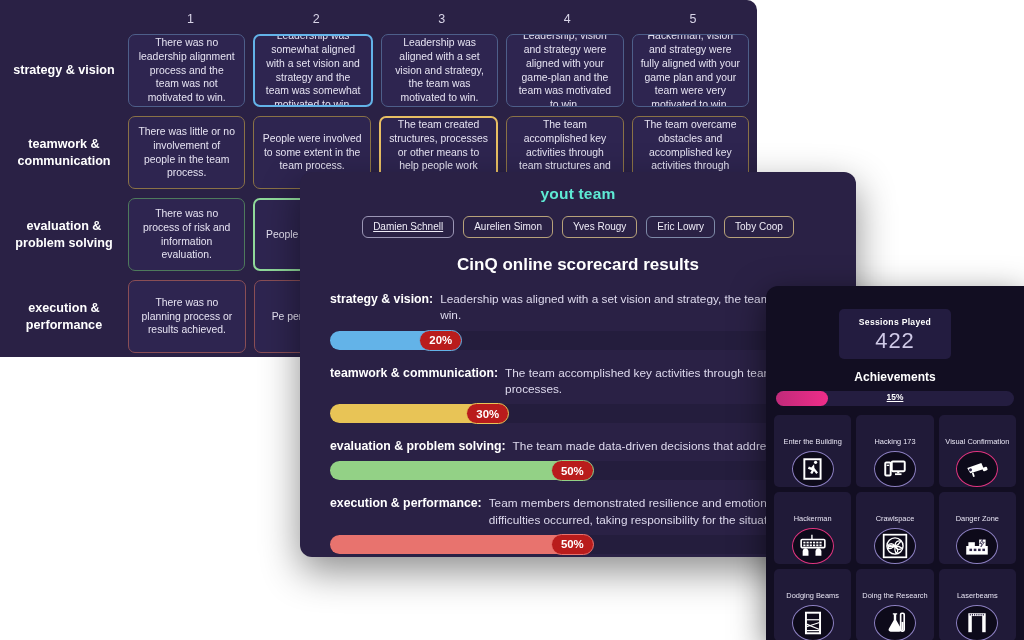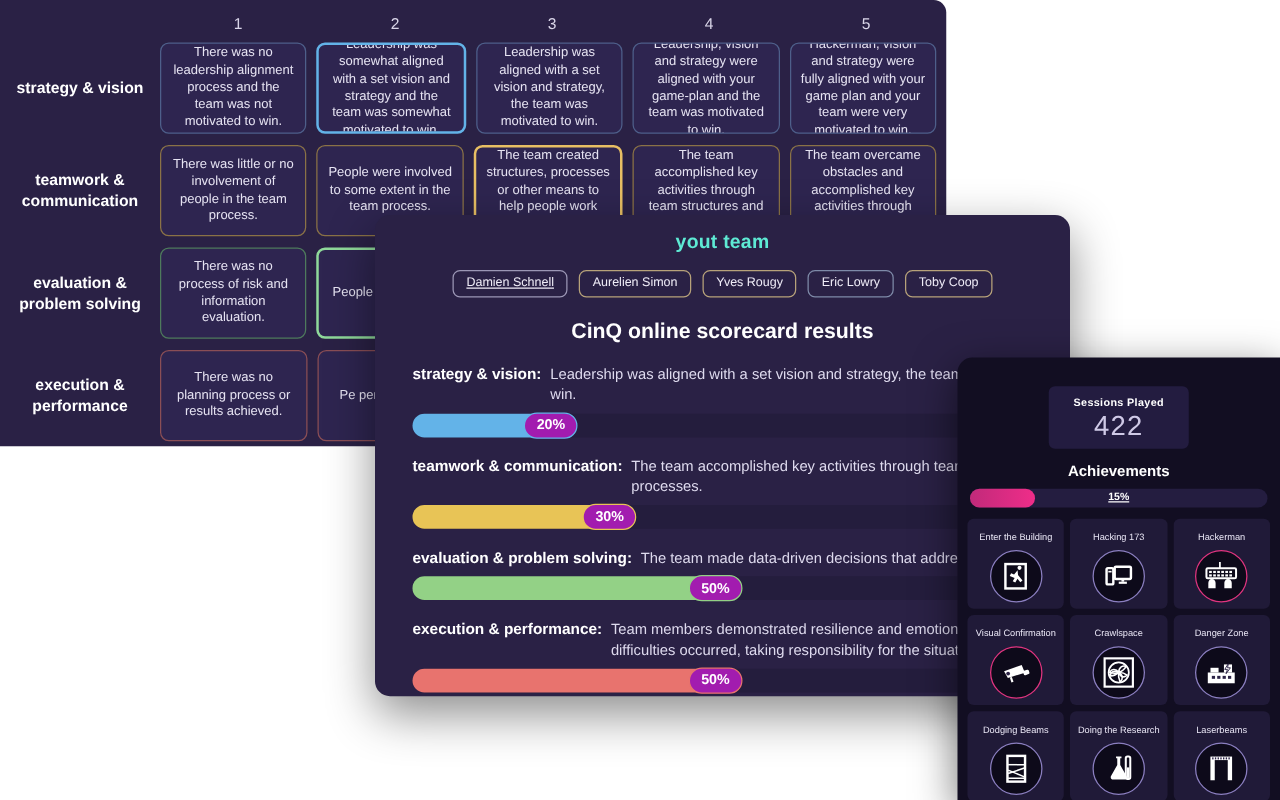--- a/index.html
+++ b/index.html
@@ -163,21 +163,21 @@
     height: 19px;
     border-radius: 10px;
     position: relative;
   }
   .bar-badge {
     position: absolute;
     right: -17px; top: -1px;
     height: 21px;
     min-width: 42px;
     border-radius: 11px;
-    background: #a21caf;
+    background: #b91c1c;
     color: #ffffff;
     font-size: 11.4px;
     font-weight: bold;
     display: flex;
     align-items: center;
     justify-content: center;
     padding: 0 9px;
   }
   .f-blue  { background: #63b3e8; }
   .f-gold  { background: #e8c456; }
@@ -257,21 +257,21 @@
     grid-template-columns: repeat(3, 1fr);
     gap: 5px 5px;
   }
   .achv-tile {
     background: #201a38;
     border-radius: 5px;
     height: 72px;
     display: flex;
     flex-direction: column;
     align-items: center;
-    padding-top: 11px;
+    padding-top: 23px;
   }
   .achv-name {
     color: #e8e5f4;
     font-size: 7.4px;
     text-align: center;
     line-height: 1.1;
     height: 9px;
   }
   .achv-circle {
     margin-top: 5px;
@@ -422,20 +422,31 @@
       </div>
       <div class="achv-tile">
         <div class="achv-name">Hacking 173</div>
         <div class="achv-circle">
           <svg width="26" height="26" viewBox="0 0 24 24">
             <rect x="9" y="5" width="12" height="9" rx="1" fill="none" stroke="#fff" stroke-width="1.8"></rect>
             <rect x="12" y="16" width="6" height="1.6" fill="#fff"></rect>
             <rect x="14" y="14" width="2" height="2" fill="#fff"></rect>
             <rect x="3" y="6" width="5" height="12" rx="1" fill="none" stroke="#fff" stroke-width="1.8"></rect>
             <rect x="4.3" y="8" width="2.4" height="1.2" fill="#fff"></rect>
+          </svg>
+        </div>
+      </div>
+      <div class="achv-tile">
+        <div class="achv-name">Visual Confirmation</div>
+        <div class="achv-circle ring-pink">
+          <svg width="26" height="26" viewBox="0 0 24 24">
+            <path d="M3 11l13-4.5 2.4 5.6L5.8 16z" fill="#fff"></path>
+            <rect x="17.2" y="10.4" width="4.4" height="3.4" rx="1" fill="#fff" transform="rotate(-19 19 12)"></rect>
+            <path d="M8 15.5l1.2 3.6" stroke="#fff" stroke-width="1.6"></path>
+            <circle cx="6" cy="12.8" r="1.4" fill="#2a2145"></circle>
           </svg>
         </div>
       </div>
       <div class="achv-tile">
         <div class="achv-name">Hackerman</div>
         <div class="achv-circle ring-pink">
           <svg width="28" height="28" viewBox="0 0 26 26">
             <rect x="2" y="7" width="22" height="7.5" rx="1" fill="none" stroke="#fff" stroke-width="1.5"></rect>
             <g fill="#fff">
               <rect x="4" y="9" width="2" height="1.6"></rect>
@@ -451,31 +462,20 @@
               <rect x="16" y="11.6" width="2" height="1.6"></rect>
               <rect x="19" y="11.6" width="2" height="1.6"></rect>
             </g>
             <path d="M6 15c-1.6 0-2.6 1.4-2.6 3v4h5.4v-4c0-1.6-1.1-3-2.8-3z" fill="#fff"></path>
             <path d="M18 15c-1.6 0-2.7 1.4-2.7 3v4h5.5v-4c0-1.6-1.1-3-2.8-3z" fill="#fff"></path>
             <path d="M12 2.5v5" stroke="#fff" stroke-width="1.3"></path>
           </svg>
         </div>
       </div>
       <div class="achv-tile">
-        <div class="achv-name">Visual Confirmation</div>
-        <div class="achv-circle ring-pink">
-          <svg width="26" height="26" viewBox="0 0 24 24">
-            <path d="M3 11l13-4.5 2.4 5.6L5.8 16z" fill="#fff"></path>
-            <rect x="17.2" y="10.4" width="4.4" height="3.4" rx="1" fill="#fff" transform="rotate(-19 19 12)"></rect>
-            <path d="M8 15.5l1.2 3.6" stroke="#fff" stroke-width="1.6"></path>
-            <circle cx="6" cy="12.8" r="1.4" fill="#2a2145"></circle>
-          </svg>
-        </div>
-      </div>
-      <div class="achv-tile">
         <div class="achv-name">Crawlspace</div>
         <div class="achv-circle">
           <svg width="28" height="28" viewBox="0 0 26 26">
             <rect x="2.5" y="2.5" width="21" height="21" fill="none" stroke="#fff" stroke-width="1.6"></rect>
             <circle cx="13" cy="13" r="7.5" fill="none" stroke="#fff" stroke-width="1.3"></circle>
             <g stroke="#fff" stroke-width="1.2" fill="none">
               <path d="M13 13c0-4 3-5.5 5.5-4.5C17 11 15 12.4 13 13z"></path>
               <path d="M13 13c3.4 2 3.2 5.4 1 6.9C12.8 17.4 12.6 15.2 13 13z"></path>
               <path d="M13 13c-3.4-2-6.2-.2-6.4 2.5C9.2 15.8 11.3 14.3 13 13z"></path>
               <path d="M13 13c-2.2-3.2-5.4-2.6-6.6-.2 2.5 1.1 4.8.9 6.6.2z"></path>

